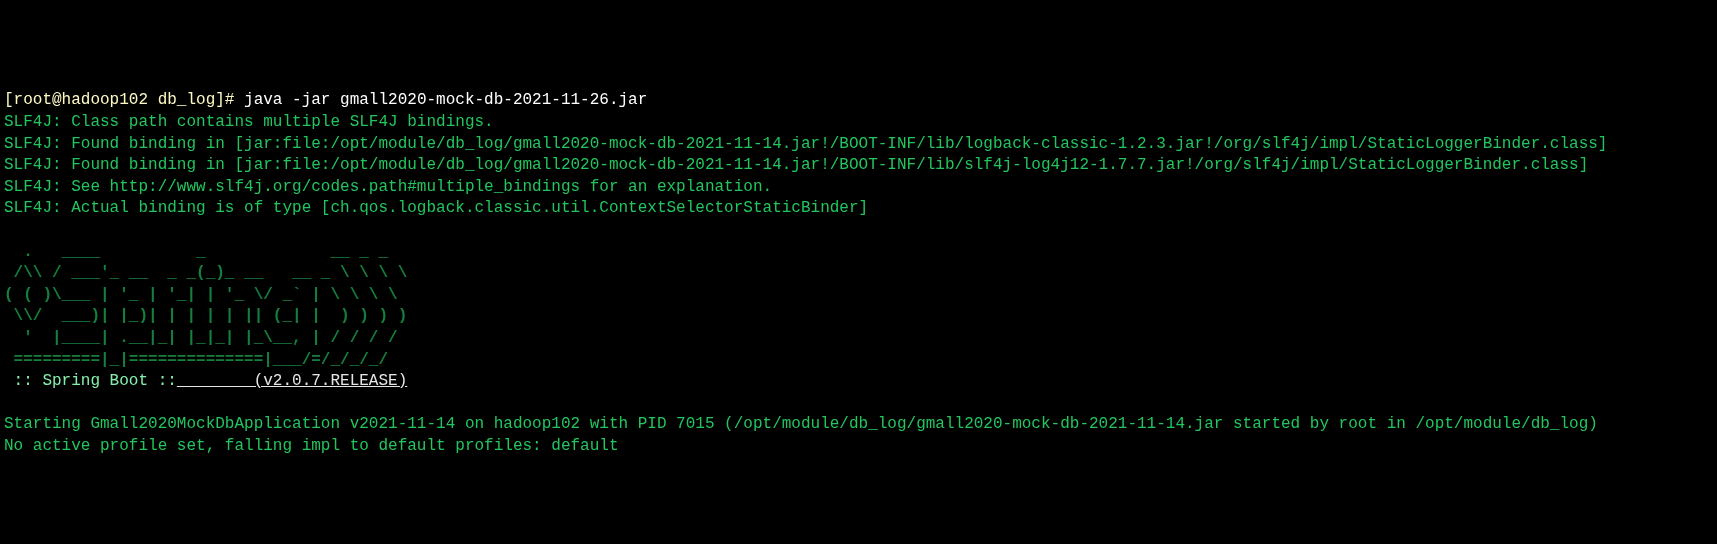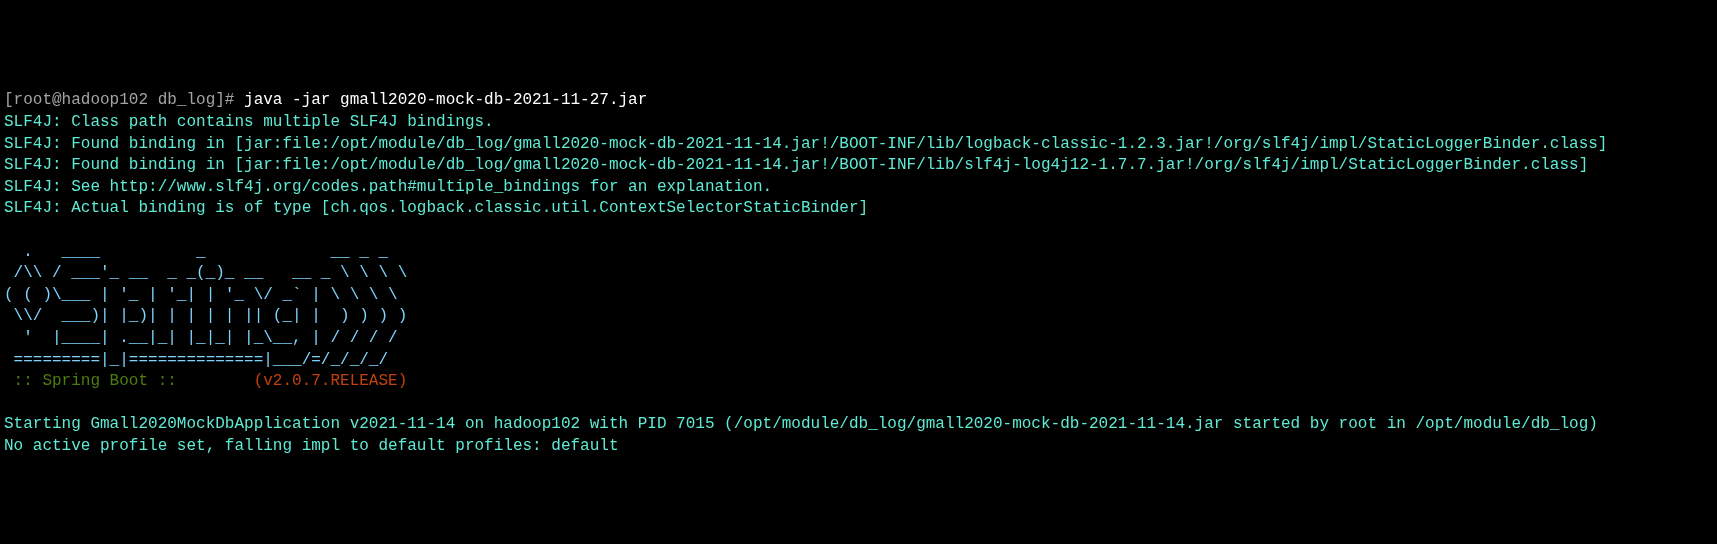--- a/index.html
+++ b/index.html
@@ -13,41 +13,43 @@
       font-family: 'Courier New', Consolas, monospace;
       font-size: 16px;
       line-height: 1.35;
       padding: 4px 0 4px 4px;
       white-space: pre;
       overflow: hidden;
       width: 1717px;
       height: 544px;
     }
     .prompt-user {
-      color: #a3a3a3;
+      color: #fef9c3;
     }
     .log-line {
-      color: #5eead4;
+      color: #22c55e;
     }
     .ascii-art {
-      color: #7dd3fc;
+      color: #15803d;
+      font-weight: bold;
     }
     .spring-boot-label {
-      color: #4d7c0f;
+      color: #86efac;
     }
     .version-text {
-      color: #c2410c;
+      color: #e5e5e5;
+      text-decoration: underline;
     }
   </style>
 </head>
 <body>
 
 
 
-<div><span class="prompt-user">[root@hadoop102 db_log]# </span><span>java -jar gmall2020-mock-db-2021-11-27.jar</span>
+<div><span class="prompt-user">[root@hadoop102 db_log]# </span><span>java -jar gmall2020-mock-db-2021-11-26.jar</span>
 <span class="log-line">SLF4J: Class path contains multiple SLF4J bindings.</span>
 <span class="log-line">SLF4J: Found binding in [jar:file:/opt/module/db_log/gmall2020-mock-db-2021-11-14.jar!/BOOT-INF/lib/logback-classic-1.2.3.jar!/org/slf4j/impl/StaticLoggerBinder.class]</span>
 <span class="log-line">SLF4J: Found binding in [jar:file:/opt/module/db_log/gmall2020-mock-db-2021-11-14.jar!/BOOT-INF/lib/slf4j-log4j12-1.7.7.jar!/org/slf4j/impl/StaticLoggerBinder.class]</span>
 <span class="log-line">SLF4J: See http://www.slf4j.org/codes.path#multiple_bindings for an explanation.</span>
 <span class="log-line">SLF4J: Actual binding is of type [ch.qos.logback.classic.util.ContextSelectorStaticBinder]</span>
 
 <span class="ascii-art">  .   ____          _             __ _ _</span>
 <span class="ascii-art"> /\\ / ___'_ __  _ _(_)_ __   __ _ \ \ \ \</span>
 <span class="ascii-art">( ( )\___ | '_ | '_| | '_ \/ _` | \ \ \ \</span>
 <span class="ascii-art"> \\/  ___)| |_)| | | | | || (_| |  ) ) ) )</span>

